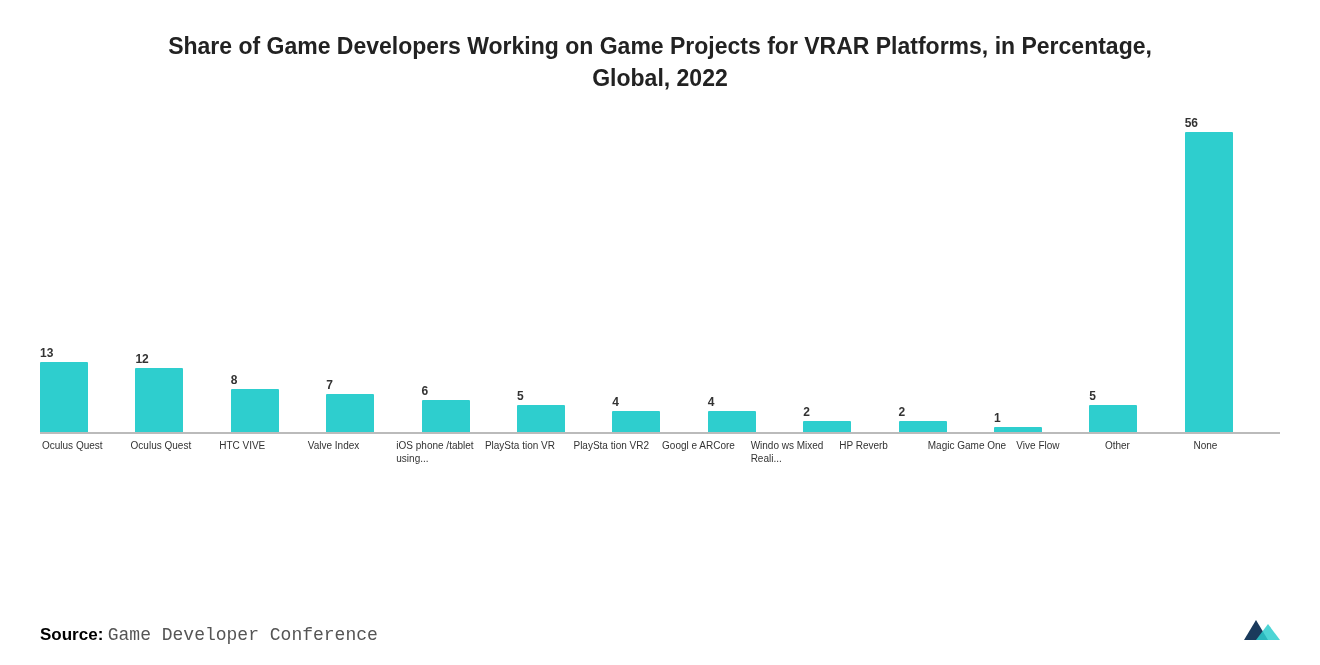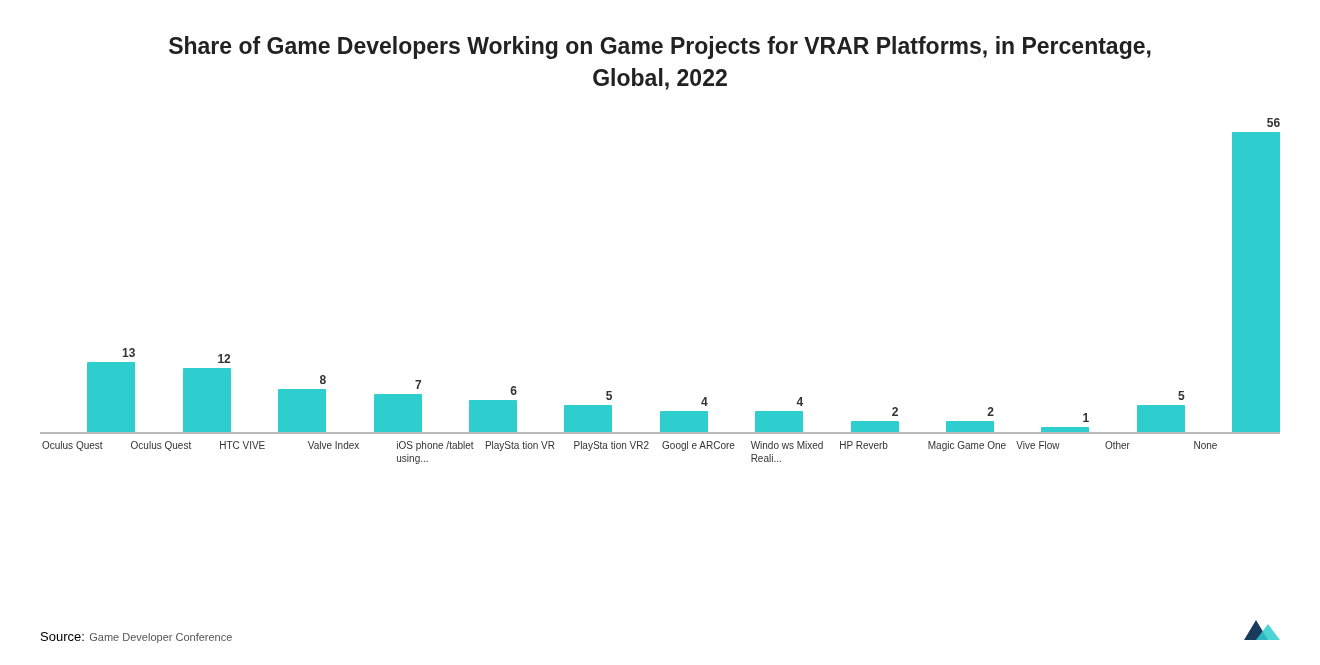--- a/index.html
+++ b/index.html
@@ -45,21 +45,21 @@
       display: flex;
       align-items: flex-end;
       width: 100%;
       height: 320px;
       border-bottom: 2px solid #bbb;
       padding-bottom: 0;
     }
     .col {
       display: flex;
       flex-direction: column;
-      align-items: flex-end;
+      align-items: flex-start;
       justify-content: flex-end;
       flex: 1;
       height: 100%;
     }
     .col .val {
       font-size: 12px;
       font-weight: 700;
       color: #333;
       margin-bottom: 2px;
     }
@@ -158,22 +158,22 @@
         <div class="col-label">HP Reverb</div>
         <div class="col-label">Magic Game One</div>
         <div class="col-label">Vive Flow</div>
         <div class="col-label">Other</div>
         <div class="col-label">None</div>
       </div>
   </div>
 
   <div class="footer">
     <div>
-      <span style="font-weight:400; font-size:13px;">Source:</span>
-      <span style="font-size:11px; color:#555;">  Game Developer Conference</span>
+      <span style="font-weight:700; font-size:17px;">Source:</span>
+      <span style="font-size:18px; color:#555;font-family:Liberation Mono, monospace;">  Game Developer Conference</span>
     </div>
     <div class="logo">
       <svg class="logo-shape" viewBox="0 0 50 35">
         <polygon points="5,30 20,5 35,30" fill="#1a3a5c"></polygon>
         <polygon points="20,30 35,10 50,30" fill="#2ecece" opacity="0.85"></polygon>
       </svg>
     </div>
   </div>
 </div>
 

